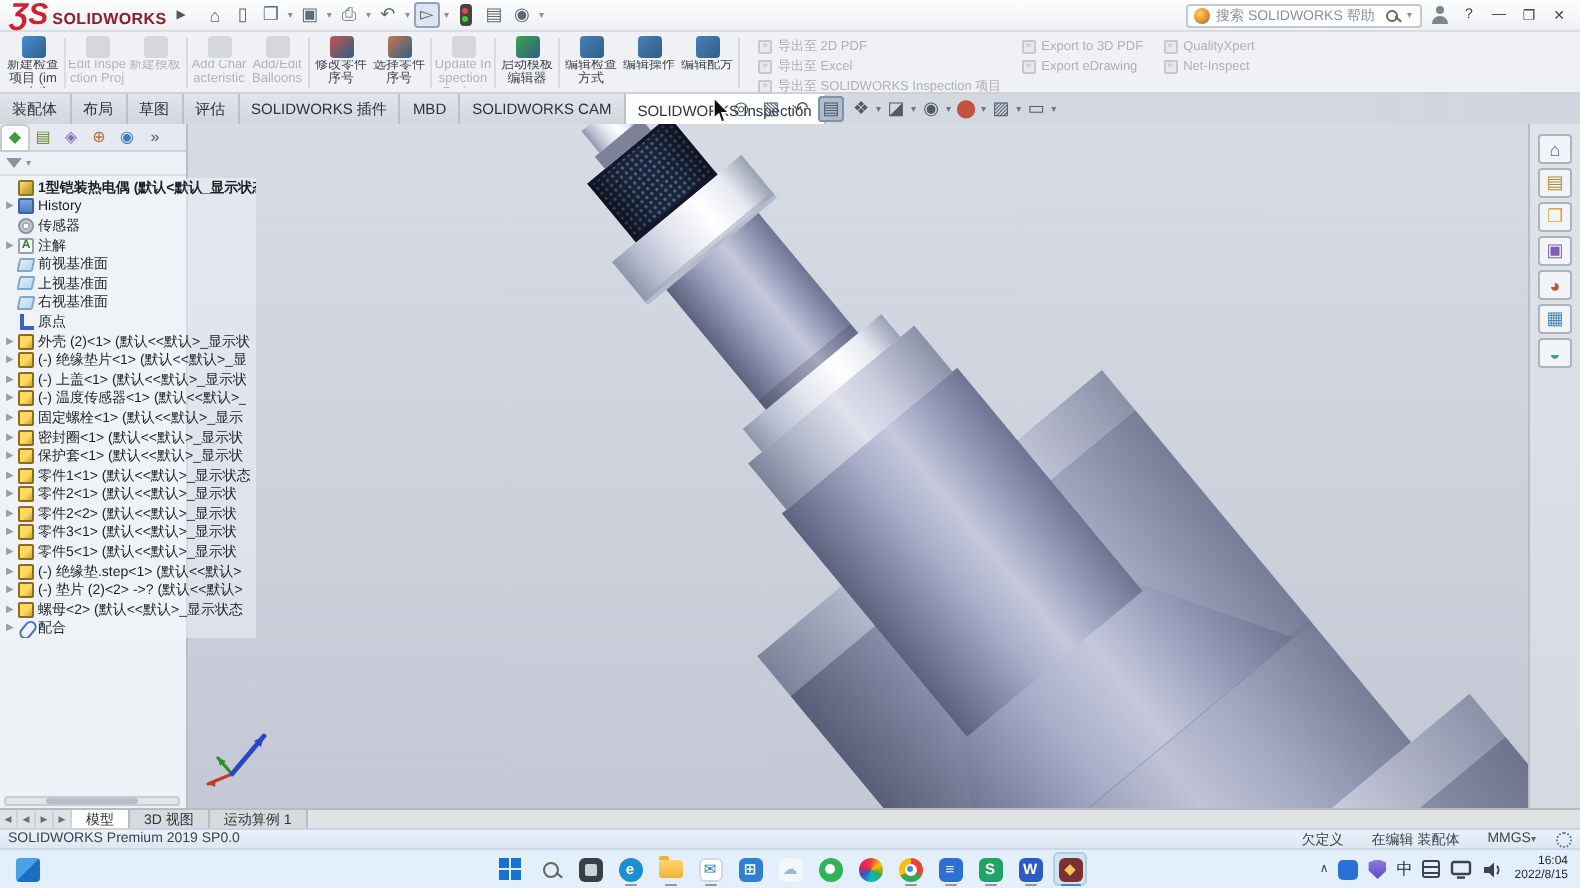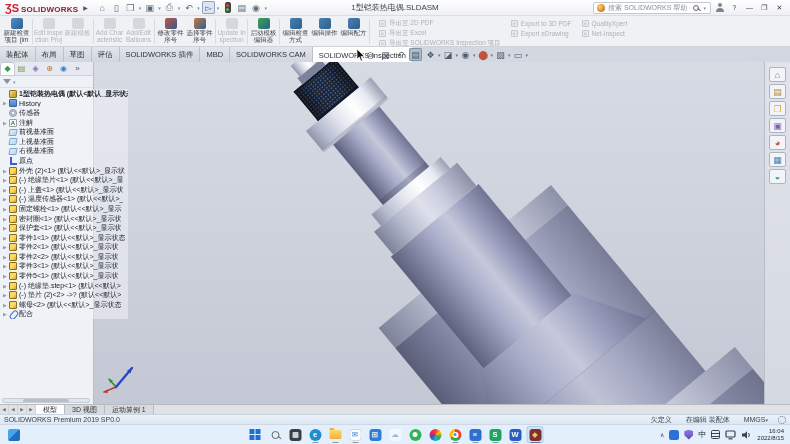--- a/index.html
+++ b/index.html
@@ -1,20 +1,20 @@
 <!DOCTYPE html>
 <html><head>
 <meta charset="utf-8">
 <style>
 *{box-sizing:border-box;margin:0;padding:0;font-family:"Liberation Sans","DejaVu Sans",sans-serif;-webkit-font-smoothing:antialiased}
 body{width:790px;height:444px;overflow:hidden;position:relative;background:#eef0f3;font-size:8px;color:#333}
 
 .titlebar{height:16px;display:flex;align-items:center;background:linear-gradient(#fefefe,#eef0f3);border-bottom:1px solid #dadde2;position:relative}
 .logo{display:flex;align-items:baseline;padding:0 5px;white-space:nowrap}
-.logo .mark{color:#d11f2f;font-weight:bold;font-size:11px}
+.logo .mark{color:#d11f2f;font-weight:bold;font-style:italic;font-size:15px}
 .logo .nm{color:#8f1d2c;font-weight:bold;font-size:8px;letter-spacing:.2px;margin-left:2px}
 .logo-arrow{font-size:6px;color:#555;margin-right:8px}
 .qa{display:flex;align-items:center;gap:1px}
 .qa-it{height:13px;min-width:13px;display:flex;align-items:center;justify-content:center;border-radius:2px;color:#5b6b7c;font-size:9px}
 .qa-it.pressed{background:#dce6f2;box-shadow:inset 0 0 0 1px #8fa3c0}
 .qa-caret{font-size:5px;color:#8a9099;margin:0 1px}
 .stoplight{width:6px;height:11px;background:#444;border-radius:2px;display:flex;flex-direction:column;align-items:center;justify-content:space-evenly}
 .stoplight i{width:3px;height:3px;border-radius:50%}
 .doc-title{position:absolute;left:0;right:0;text-align:center;font-size:8px;color:#3a3f45;pointer-events:none}
 .tb-right{margin-left:auto;display:flex;align-items:center;gap:4px;padding-right:4px;z-index:2}
@@ -158,21 +158,20 @@
       <span class="qa-it">
         <span class="stoplight">
           <i style="background: rgb(224, 74, 58);"></i>
           <i style="background: rgb(74, 196, 74);"></i>
         </span>
       </span>
       <span class="qa-it">▤</span>
       <span class="qa-it">◉</span>
       <span class="qa-caret">▾</span>
     </div>
-  <div class="doc-title">1型铠装热电偶.SLDASM</div>
   <div class="tb-right">
     <div class="searchbox">
       <span class="sw-help-ball"></span>
       <span class="sx">搜索 SOLIDWORKS 帮助</span>
       <span class="mag"></span>
       <span class="qa-caret">▾</span>
     </div>
     <span class="user-ic"></span>
     <div class="winctl">
       <span>?</span>

